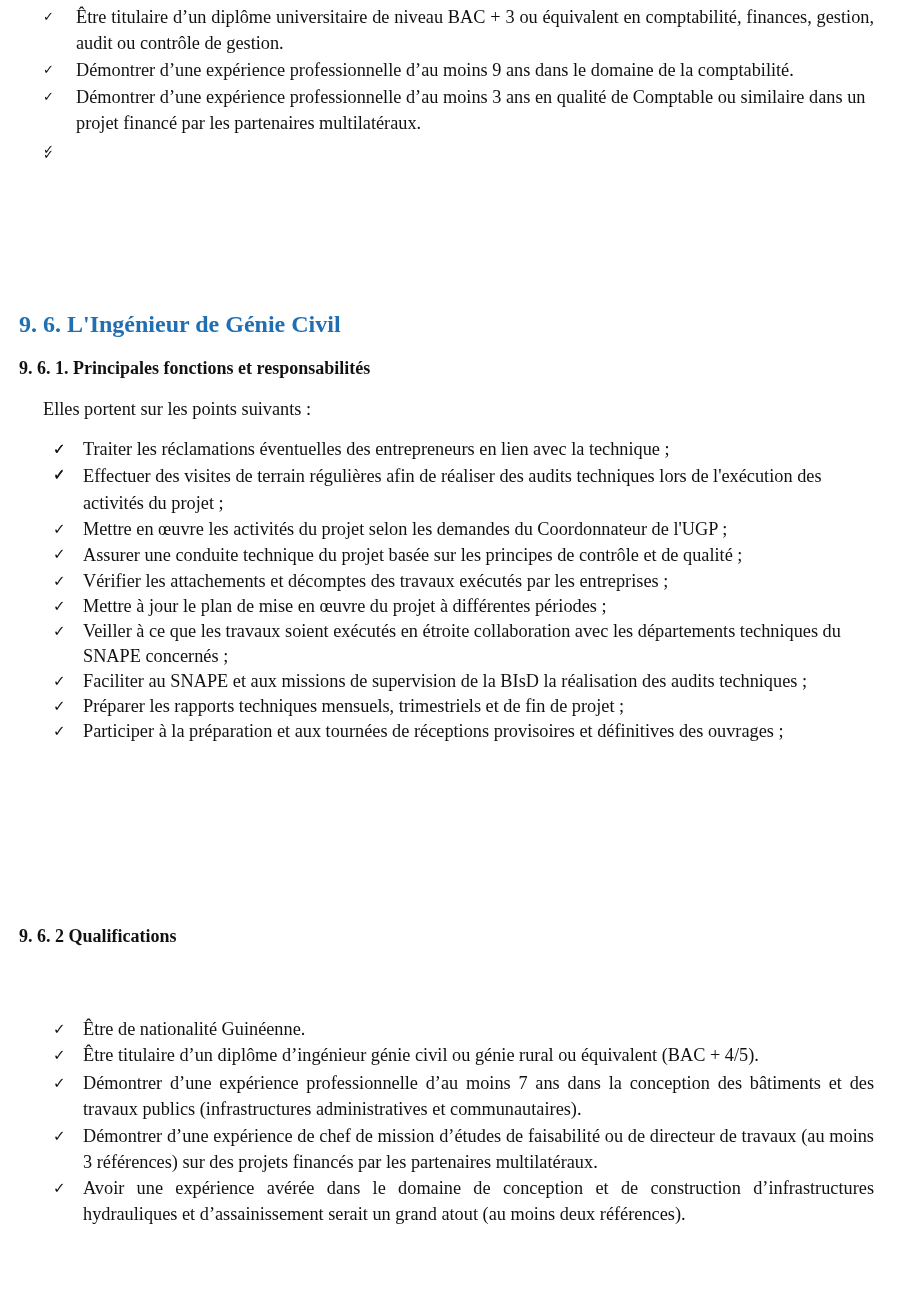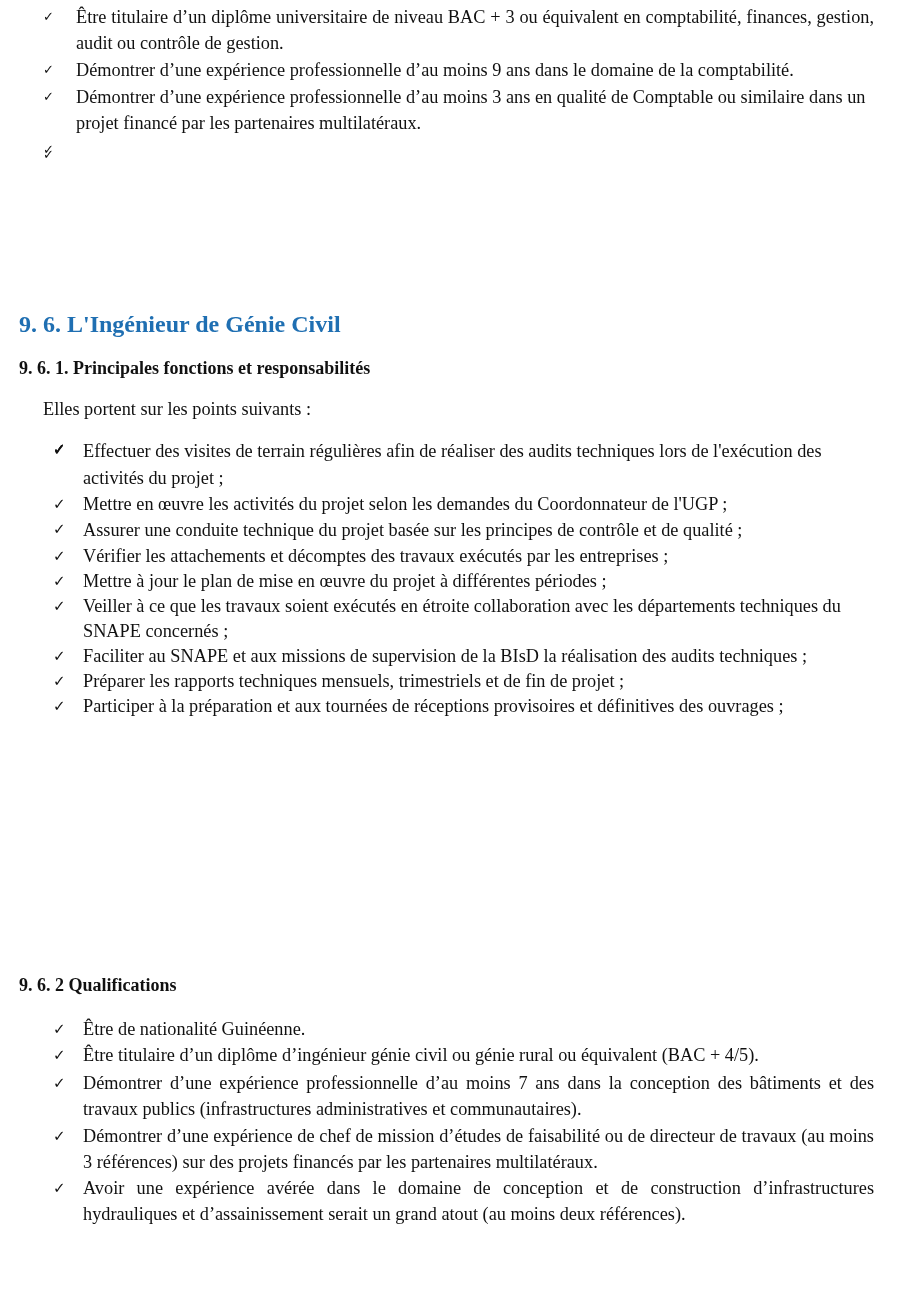--- a/index.html
+++ b/index.html
@@ -51,34 +51,34 @@
     <li class="item"><span class="check">✓</span></li>
   </ul>
 
   <div class="heading-blue">9. 6. L'Ingénieur de Génie Civil</div>
 
   <div class="subheading" style="top:355px">9. 6. 1. Principales fonctions et responsabilités</div>
   <div class="intro">Elles portent sur les points suivants :</div>
 
   <ul class="list-mid">
     <li class="item"><span class="check">✓</span></li>
-    <li class="item"><span class="check">✓</span></li>
+    <li class="item"><span class="check">✓</span><span>Traiter les réclamations éventuelles des entrepreneurs en lien avec la technique ;</span></li>
     <li class="item" style="width:700px; line-height:27px; margin-bottom:1px"><span class="check">✓</span></li>
     <li class="item" style="line-height:27px"><span class="check">✓</span><span>Effectuer des visites de terrain régulières afin de réaliser des audits techniques lors de l'exécution des activités du projet ;</span></li>
     <li class="item"><span class="check">✓</span><span>Mettre en œuvre les activités du projet selon les demandes du Coordonnateur de l'UGP ;</span></li>
     <li class="item" style="width:720px; line-height:27px"><span class="check">✓</span><span>Assurer une conduite technique du projet basée sur les principes de contrôle et de qualité ;</span></li>
     <li class="item"><span class="check">✓</span><span>Vérifier les attachements et décomptes des travaux exécutés par les entreprises ;</span></li>
     <li class="item"><span class="check">✓</span><span>Mettre à jour le plan de mise en œuvre du projet à différentes périodes ;</span></li>
     <li class="item"><span class="check">✓</span><span>Veiller à ce que les travaux soient exécutés en étroite collaboration avec les départements techniques du SNAPE concernés ;</span></li>
     <li class="item"><span class="check">✓</span><span>Faciliter au SNAPE et aux missions de supervision de la BIsD  la réalisation des audits techniques ;</span></li>
     <li class="item"><span class="check">✓</span><span>Préparer les rapports techniques mensuels, trimestriels et de fin de projet ;</span></li>
     <li class="item"><span class="check">✓</span><span>Participer à la préparation et aux tournées de réceptions provisoires et définitives des ouvrages ;</span></li>
   </ul>
 
-  <div class="subheading" style="top:972px">9. 6. 2 Qualifications</div>
+  <div class="subheading" style="top:923px">9. 6. 2 Qualifications</div>
 
   <ul class="list-bot">
     <li class="item"><span class="check">✓</span><span>Être de nationalité Guinéenne.</span></li>
     <li class="item justify-last" style="margin-bottom:2px"><span class="check">✓</span><span>Être titulaire d’un diplôme d’ingénieur génie civil ou génie rural ou équivalent (BAC + 4/5).</span></li>
     <li class="item justify-last" style="margin-bottom:1px"><span class="check">✓</span><span>Démontrer d’une expérience professionnelle d’au moins 7 ans dans la conception des bâtiments et des travaux publics (infrastructures administratives et communautaires).</span></li>
     <li class="item justify-last"><span class="check">✓</span><span>Démontrer d’une expérience de chef de mission d’études de faisabilité ou de directeur de travaux (au moins 3 références) sur des projets financés par les partenaires multilatéraux.</span></li>
     <li class="item justify-last"><span class="check">✓</span><span>Avoir une expérience avérée dans le domaine de conception et de construction d’infrastructures hydrauliques et d’assainissement serait un grand atout (au moins deux références).</span></li>
   </ul>
 
 </div>

